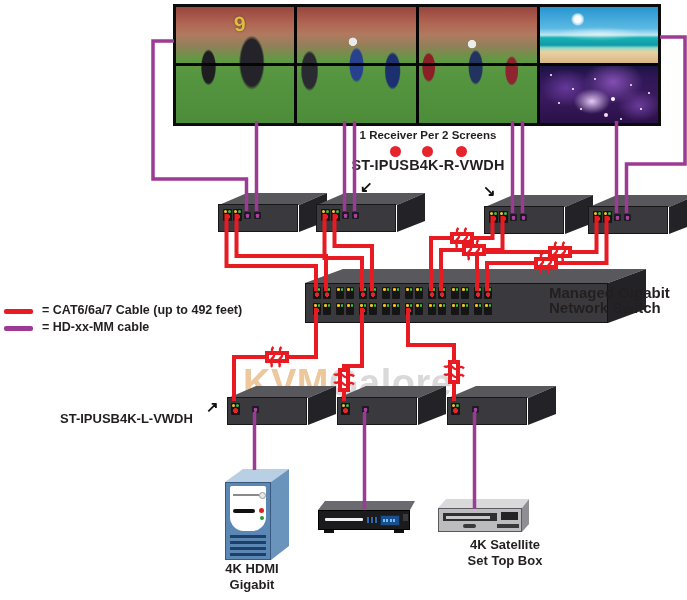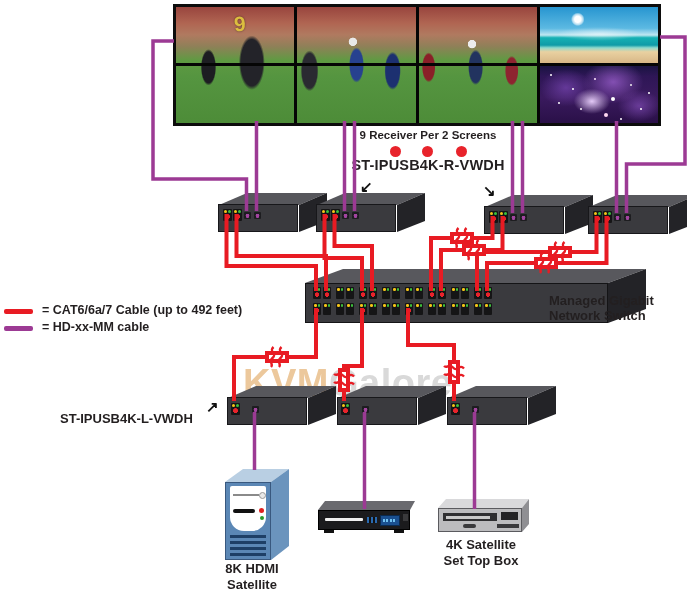--- a/index.html
+++ b/index.html
@@ -71,21 +71,21 @@
   .swport::before{content:"";position:absolute;left:1px;top:1px;width:2.5px;height:2.5px;border-radius:50%;background:#f5c518;}
   .swport::after{content:"";position:absolute;right:1px;top:1px;width:2.5px;height:2.5px;border-radius:50%;background:#3cc13c;}
   .swport.lit{background:radial-gradient(circle 2.4px at 50% 63%, #e8232b 85%, rgba(232,35,43,0) 95%),#151516;}
 
   
   #label-receiver-note{left:328px;top:129px;width:200px;text-align:center;font-size:11.5px;}
   .red-dot{position:absolute;top:146px;width:11px;height:11px;border-radius:50%;}
   #label-receiver-model{left:328px;top:157px;width:200px;text-align:center;font-size:14.5px;letter-spacing:.2px;}
   #label-remote-units{left:328px;top:174px;width:200px;text-align:center;font-size:14px;}
   .dir-arrow{position:absolute;font-size:15px;font-weight:bold;color:#111;}
-  #label-switch{left:549px;top:293px;font-size:13px;line-height:15px;}
+  #label-switch{left:549px;top:285px;font-size:15px;line-height:15px;}
   #legend{left:4px;top:303px;}
   .legend-row{position:absolute;left:0;height:18px;}
   .legend-swatch{position:absolute;left:0;top:6px;width:29px;height:4.5px;border-radius:2px;}
   .legend-text{position:absolute;left:38px;top:0;width:300px;font-size:12.5px;font-weight:bold;color:#231f20;white-space:nowrap;}
   #watermark{left:243px;top:362px;font-size:38px;font-weight:bold;letter-spacing:.5px;
     text-shadow:0 0 2px #fff,0 0 1px #fff;}
   #label-local{left:60px;top:411px;width:180px;text-align:left;font-size:13px;line-height:16px;}
   .src-label{width:110px;text-align:center;font-size:13px;line-height:16px;}
 
   
@@ -143,21 +143,21 @@
       <div id="screen-galaxy" class="screen">
           <div class="stars"></div>
         </div>
       <div class="wall-vline" style="left:118px"></div>
       <div class="wall-vline" style="left:240px"></div>
       <div class="wall-vline" style="left:361px"></div>
       <div class="wall-hline"></div>
     </div>
   </div>
 
-  <div id="label-receiver-note" class="lbl">9 Receiver Per 2 Screens</div>
+  <div id="label-receiver-note" class="lbl">1 Receiver Per 2 Screens</div>
   <div class="red-dot" style="left: 390px; background: rgb(232, 35, 43);"></div>
   <div class="red-dot" style="left: 422px; background: rgb(232, 35, 43);"></div>
   <div class="red-dot" style="left: 456px; background: rgb(232, 35, 43);"></div>
   <div id="label-receiver-model" class="lbl">ST-IPUSB4K-R-VWDH</div>
   <span class="dir-arrow" style="left:360px;top:178px">↙</span>
   <span class="dir-arrow" style="left:483px;top:182px">↘</span>
 
   <div class="dev3d abs" style="left:218px;top:192px">
     <div class="dv-top"></div>
     <div class="dv-side"></div>
@@ -315,26 +315,26 @@
     <div class="st-side"></div>
     <div class="st-front">
       <div class="st-tray"></div>
       <div class="st-btn"></div>
       <div class="st-display"></div>
       <div class="st-strip"></div>
     </div>
   </div>
 
   <div class="lbl src-label" style="left:197px;top:561px">
-    <div>8K HDMI</div>
-    <div>Satellite</div>
+    <div>4K HDMI</div>
+    <div>Gigabit</div>
   </div>
   <div class="lbl src-label" style="left:310px;top:537px">
   </div>
-  <div class="lbl src-label" style="left:426px;top:537px">
+  <div class="lbl src-label" style="left:450px;top:537px">
     <div>4K Satellite</div>
     <div>Set Top Box</div>
   </div>
 
   <svg id="cable-overlay" viewBox="0 0 687 600">
     <defs>
       <g id="squig">
         <rect x="-10" y="-4" width="20" height="8" fill="#ffffff"></rect>
         <path d="M -3.5,-10 C -9,-5 1,-4 -4.5,1 C -9,5 -3,7 -6,10" fill="none" stroke-width="2.4"></path>
         <path d="M 4.5,-10 C -1,-5 9,-4 3.5,1 C -1,5 5,7 2,10" fill="none" stroke-width="2.4"></path>

